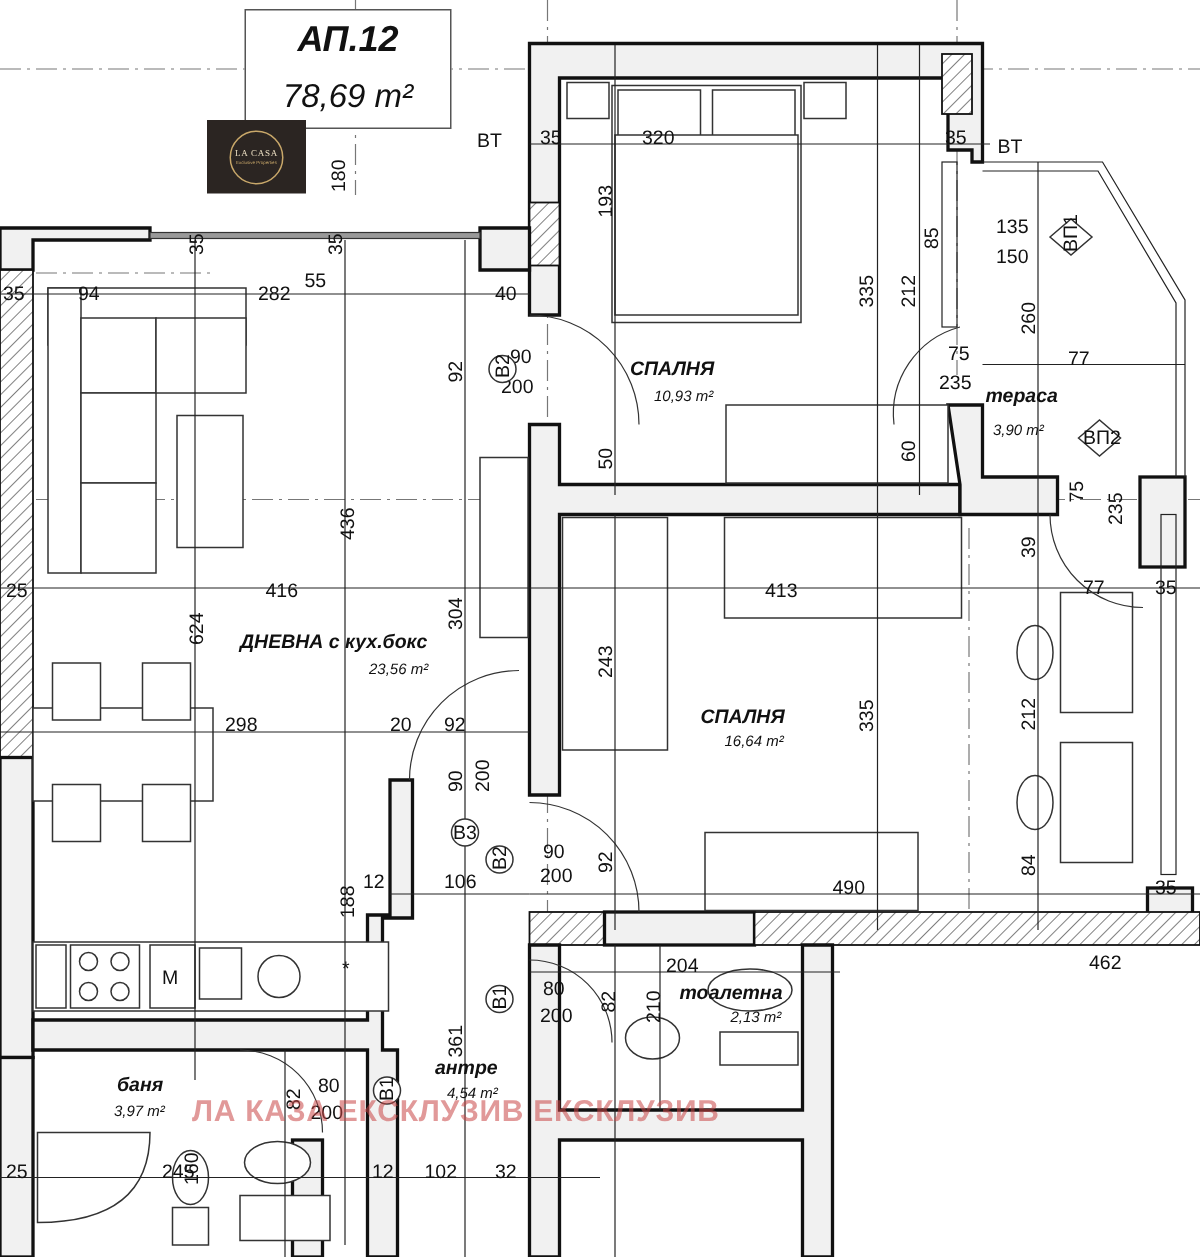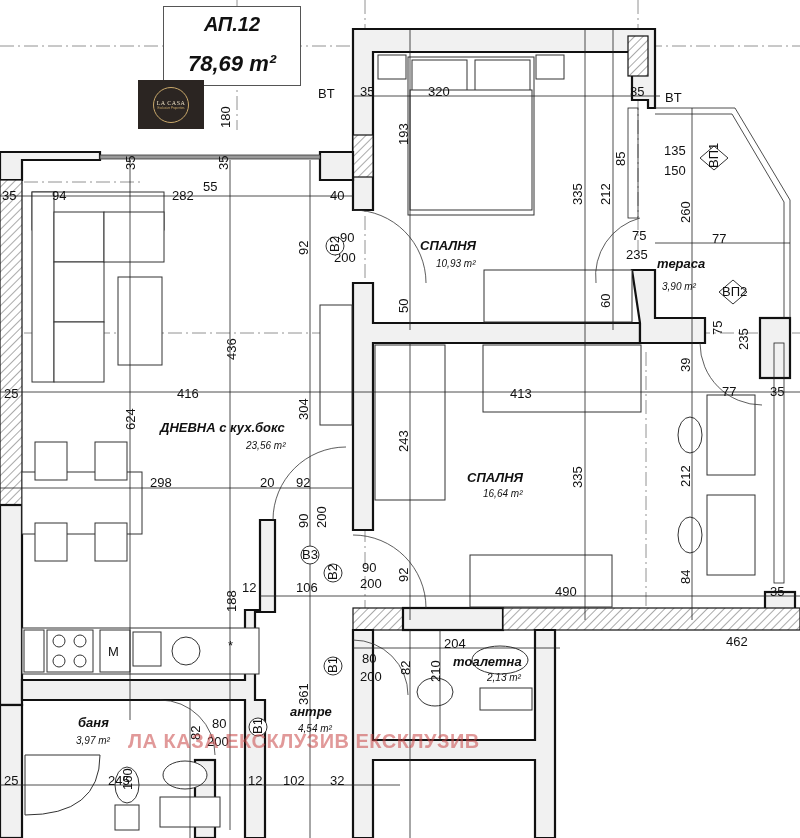--- a/index.html
+++ b/index.html
@@ -9,22 +9,22 @@
   .room { font-family: "Liberation Sans", sans-serif; font-size: 13px; font-weight: bold; font-style: italic; fill: #111; }
   .area { font-family: "Liberation Sans", sans-serif; font-size: 10px; font-style: italic; fill: #111; }
   .wall { fill: #f1f1f1; stroke: #111; stroke-width: 2.2; }
   .hatch { fill: url(#hatch); stroke: #111; stroke-width: 1.2; }
   .thin { fill: none; stroke: #222; stroke-width: 0.8; }
   .furn { fill: #fff; stroke: #333; stroke-width: 1; }
   .axis { stroke: #777; stroke-width: 0.8; stroke-dasharray: 14 4 2 4; fill: none; }
   .dline { stroke: #222; stroke-width: 0.8; fill: none; }
   .door { fill: none; stroke: #333; stroke-width: 0.8; }
   .title-box { position: absolute; left: 163px; top: 6px; width: 136px; height: 78px; border: 1px solid #555; background: #fff; }
-  .title-apt { position: absolute; left: 0; right: 0; top: 6px; text-align: center; font-size: 20px; font-weight: bold; font-style: italic; color: #111; }
-  .title-area { position: absolute; left: 0; right: 0; top: 44px; text-align: center; font-size: 22px; font-style: italic; color: #111; font-weight: bold; }
+  .title-apt { position: absolute; left: 0; right: 0; top: 6px; text-align: center; font-size: 24px; font-weight: bold; font-style: italic; color: #111; }
+  .title-area { position: absolute; left: 0; right: 0; top: 44px; text-align: center; font-size: 22px; font-style: italic; color: #111; }
   .logo { position: absolute; left: 138px; top: 80px; width: 66px; height: 49px; background: #2b2522; display: flex; align-items: center; justify-content: center; }
   .logo-ring { width: 34px; height: 34px; border-radius: 50%; border: 1px solid #c9a86a; display: flex; flex-direction: column; align-items: center; justify-content: center; }
   .logo-name { font-family: "Liberation Serif", serif; font-size: 6px; color: #e9dcc0; letter-spacing: 0.5px; }
   .logo-sub { font-family: "Liberation Sans", sans-serif; font-size: 3px; color: #c9a86a; }
   .watermark { position: absolute; left: 128px; top: 730px; font-size: 20px; font-weight: bold; color: rgba(200,70,70,0.55); letter-spacing: 0.5px; white-space: nowrap; }
 </style>
 </head>
 <body>
 
 <svg id="plan" viewBox="0 0 800 838" xmlns="http://www.w3.org/2000/svg">

